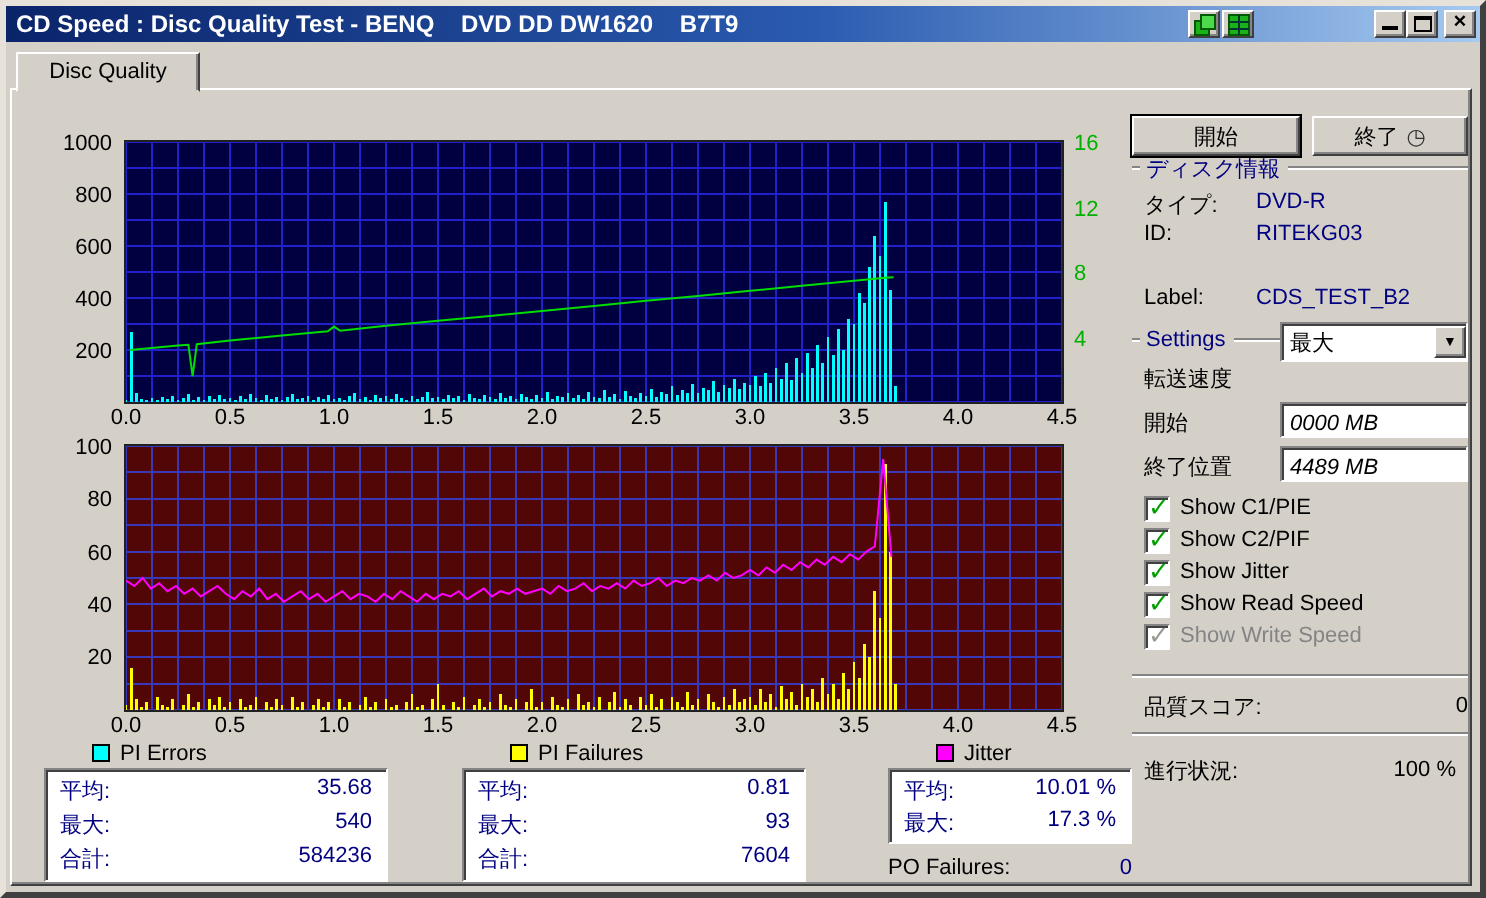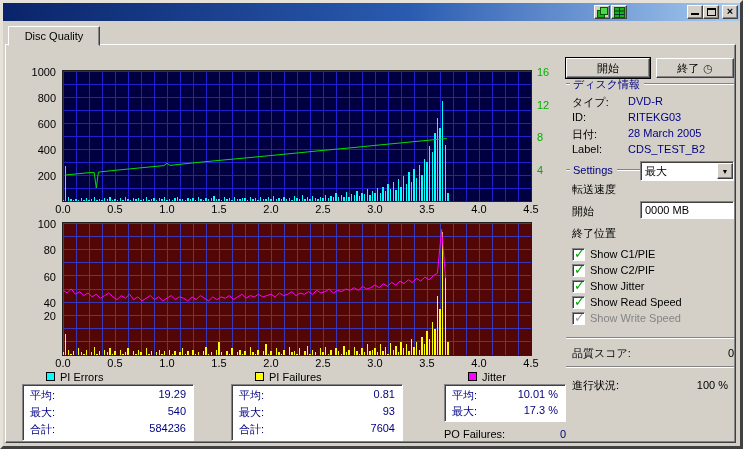--- a/index.html
+++ b/index.html
@@ -58,40 +58,41 @@
   .sep{position:absolute;height:2px;border-top:1px solid #848484;border-bottom:1px solid #fff;}
   .irow{position:absolute;width:162px;height:13px;}
   .irow .lbl{position:absolute;left:0;color:#000;white-space:nowrap;}
   .irow .val{position:absolute;left:56px;color:#000080;white-space:nowrap;}
   .vrow{position:absolute;height:14px;display:flex;justify-content:space-between;align-items:center;}
   .vrow .rval{color:#000;}
   .slabel{position:absolute;white-space:nowrap;}
   .combo{position:absolute;display:flex;align-items:center;}
   .combo .combo-val{flex:1;padding-left:4px;color:#000;}
   .combo .combo-btn{width:16px;height:16px;margin:0;background:#d4d0c8;border:1px solid;border-color:#fff #404040 #404040 #fff;box-shadow:inset -1px -1px 0 #848484;display:flex;align-items:center;justify-content:center;font-size:7px;color:#000;}
-  .field{position:absolute;display:flex;align-items:center;padding-left:4px;color:#000;}
+  .field{position:absolute;display:flex;align-items:flex-end;padding-left:4px;color:#000;font-style:italic;}
   .cbrow{position:absolute;height:14px;display:flex;align-items:center;}
   .cb{position:relative;width:13px;height:13px;background:#fff;border:1px solid;border-color:#848484 #fff #fff #848484;box-shadow:inset 1px 1px 0 #404040;flex:none;}
   .cb .mk{position:absolute;left:1px;top:-3px;font-size:13px;font-weight:bold;color:#00a000;}
   .cbrow.disabled .mk{color:#9a9a94;}
   .cbrow .cbl{margin-left:5px;}
   .cbrow.disabled .cbl{color:#848484;}
   .legend{position:absolute;height:11px;display:flex;align-items:center;gap:5px;padding-left:20px;}
   .swatch{width:9px;height:9px;border:1px solid #000;flex:none;}
   .statbox{position:absolute;display:flex;flex-direction:column;justify-content:space-around;padding:2px 7px;}
   .statbox .srow{display:flex;justify-content:space-between;color:#000080;}
   .porow{position:absolute;display:flex;justify-content:space-between;}
   .porow .rval{color:#000080;}
 </style>
 </head>
 <body>
 
 <div class="window">
 
   <div class="titlebar">
+    <span class="title">CD Speed : Disc Quality Test - BENQ    DVD DD DW1620    B7T9</span>
     <div class="tbico" style="left:591px">
       <svg width="11" height="11" viewBox="0 0 11 11">
         <rect x="0.5" y="3.5" width="7" height="7" fill="#19b219" stroke="#045a04"></rect>
         <rect x="3.5" y="0.5" width="7" height="7" fill="#4cd94c" stroke="#045a04"></rect>
       </svg>
     </div>
     <div class="tbico" style="left:608px">
       <svg width="11" height="11" viewBox="0 0 11 11">
         <rect x="0.5" y="0.5" width="10" height="10" fill="#19b219" stroke="#045a04"></rect>
         <path d="M0.5 4 H10.5 M0.5 7.5 H10.5 M5.5 0.5 V10.5" stroke="#033" stroke-width="1" fill="none"></path>
@@ -150,21 +151,21 @@
         <rect width="468" height="132" fill="#520606"></rect>
         <path d="M0.0 0V132M13.0 0V132M26.0 0V132M39.0 0V132M52.0 0V132M65.0 0V132M78.0 0V132M91.0 0V132M104.0 0V132M117.0 0V132M130.0 0V132M143.0 0V132M156.0 0V132M169.0 0V132M182.0 0V132M195.0 0V132M208.0 0V132M221.0 0V132M234.0 0V132M247.0 0V132M260.0 0V132M273.0 0V132M286.0 0V132M299.0 0V132M312.0 0V132M325.0 0V132M338.0 0V132M351.0 0V132M364.0 0V132M377.0 0V132M390.0 0V132M403.0 0V132M416.0 0V132M429.0 0V132M442.0 0V132M455.0 0V132M468.0 0V132M0 132.0H468M0 118.8H468M0 105.6H468M0 92.4H468M0 79.2H468M0 66.0H468M0 52.8H468M0 39.6H468M0 26.4H468M0 13.2H468M0 0.0H468" stroke="#3838b8" stroke-width="1" fill="none" shape-rendering="crispEdges"></path>
         <path d="M0.0 132V129.4M2.6 132V110.9M5.2 132V126.7M7.8 132V130.7M10.4 132V128.0M15.6 132V125.4M18.2 132V129.4M20.8 132V130.7M23.4 132V126.7M28.6 132V129.4M31.2 132V124.1M33.8 132V130.7M36.4 132V128.0M41.6 132V126.7M44.2 132V129.4M46.8 132V125.4M49.4 132V130.7M52.0 132V128.0M57.2 132V126.7M59.8 132V130.7M62.4 132V129.4M65.0 132V125.4M70.2 132V128.0M72.8 132V130.7M75.4 132V126.7M78.0 132V129.4M83.2 132V125.4M85.8 132V130.7M88.4 132V128.0M93.6 132V129.4M96.2 132V126.7M98.8 132V130.7M101.4 132V128.0M106.6 132V126.7M109.2 132V130.7M111.8 132V128.0M117.0 132V129.4M119.6 132V125.4M122.2 132V130.7M124.8 132V128.0M130.0 132V126.7M132.6 132V130.7M135.2 132V129.4M140.4 132V128.0M143.0 132V124.1M145.6 132V130.7M148.2 132V129.4M153.4 132V126.7M156.0 132V118.8M158.6 132V129.4M163.8 132V128.0M166.4 132V130.7M169.0 132V125.4M174.2 132V129.4M176.8 132V126.7M179.4 132V130.7M182.0 132V128.0M187.2 132V124.1M189.8 132V129.4M192.4 132V130.7M195.0 132V126.7M200.2 132V128.0M202.8 132V121.4M205.4 132V130.7M208.0 132V128.0M213.2 132V125.4M215.8 132V129.4M218.4 132V130.7M221.0 132V126.7M226.2 132V124.1M228.8 132V129.4M231.4 132V128.0M234.0 132V130.7M236.6 132V125.4M241.8 132V128.0M244.4 132V122.8M247.0 132V130.7M249.6 132V126.7M252.2 132V129.4M257.4 132V125.4M260.0 132V129.4M262.6 132V124.1M265.2 132V130.7M267.8 132V126.7M273.0 132V125.4M275.6 132V128.0M278.2 132V130.7M280.8 132V122.8M283.4 132V129.4M286.0 132V126.7M291.2 132V124.1M293.8 132V128.0M296.4 132V130.7M299.0 132V125.4M301.6 132V129.4M304.2 132V121.4M306.8 132V128.0M309.4 132V126.7M312.0 132V125.4M314.6 132V129.4M317.2 132V121.4M319.8 132V128.0M322.4 132V124.1M325.0 132V130.7M327.6 132V120.1M330.2 132V126.7M332.8 132V122.8M335.4 132V129.4M338.0 132V118.8M340.6 132V125.4M343.2 132V121.4M345.8 132V128.0M348.4 132V116.2M351.0 132V124.1M353.6 132V118.8M356.2 132V126.7M358.8 132V113.5M361.4 132V121.4M364.0 132V108.2M366.6 132V116.2M369.2 132V99.0M371.8 132V105.6M374.4 132V72.6M377.0 132V85.8M379.6 132V9.2M382.2 132V52.8M384.8 132V118.8" stroke="#ffff00" stroke-width="1.4" fill="none" shape-rendering="crispEdges"></path>
         <polyline points="0.0,67.3 4.2,70.0 8.3,66.0 12.5,71.3 16.6,68.6 20.8,72.6 25.0,70.0 29.1,73.9 33.3,71.3 37.4,75.2 41.6,72.6 45.8,70.0 49.9,73.9 54.1,76.6 58.2,72.6 62.4,75.2 66.6,71.3 70.7,76.6 74.9,73.9 79.0,77.9 83.2,75.2 87.4,72.6 91.5,76.6 95.7,73.9 99.8,77.9 104.0,75.2 108.2,72.6 112.3,76.6 116.5,73.9 120.6,75.2 124.8,77.9 129.0,73.9 133.1,76.6 137.3,72.6 141.4,75.2 145.6,77.9 149.8,73.9 153.9,76.6 158.1,73.9 162.2,75.2 166.4,72.6 170.6,76.6 174.7,73.9 178.9,71.3 183.0,75.2 187.2,72.6 191.4,73.9 195.5,71.3 199.7,73.9 203.8,72.6 208.0,71.3 212.2,73.9 216.3,70.0 220.5,72.6 224.6,71.3 228.8,68.6 233.0,72.6 237.1,70.0 241.3,71.3 245.4,68.6 249.6,71.3 253.8,67.3 257.9,70.0 262.1,68.6 266.2,66.0 270.4,70.0 274.6,67.3 278.7,68.6 282.9,66.0 287.0,67.3 291.2,64.7 295.4,67.3 299.5,63.4 303.7,66.0 307.8,64.7 312.0,62.0 316.2,64.7 320.3,60.7 324.5,63.4 328.6,59.4 332.8,62.0 337.0,58.1 341.1,60.7 345.3,56.8 349.4,59.4 353.6,55.4 357.8,58.1 361.9,54.1 366.1,56.8 370.2,52.8 374.4,50.2 378.6,6.6 382.7,55.4" fill="none" stroke="#ff00ff" stroke-width="1"></polyline>
       </svg>
     <div class="yl" data-axis="1:left" style="left:13px;top:178px;width:40px;height:132px">
         <span style="top: -5px;">100</span>
         <span style="top: 21.4px;">80</span>
         <span style="top: 47.8px;">60</span>
         <span style="top: 74.2px;">40</span>
-        <span style="top: 87px;">20</span>
+        <span style="top: 100px;">20</span>
       </div>
     <div class="xt" data-axis="1:x" style="left:57px;top:312px;width:468px;height:12px">
         <span style="left: 0%;">0.0</span>
         <span style="left: 11.1111%;">0.5</span>
         <span style="left: 22.2222%;">1.0</span>
         <span style="left: 33.3333%;">1.5</span>
         <span style="left: 44.4444%;">2.0</span>
         <span style="left: 55.5556%;">2.5</span>
         <span style="left: 66.6667%;">3.0</span>
         <span style="left: 77.7778%;">3.5</span>
@@ -172,21 +173,21 @@
         <span style="left: 100%;">4.5</span>
       </div>
 
     <div class="legend" style="left:20px;top:326px">
       <span class="swatch" style="background: rgb(0, 255, 255);"></span>
       <span>PI Errors</span>
     </div>
     <div class="statbox inset" style="left:16px;top:339px;width:172px;height:57px">
       <div class="srow">
           <span>平均:</span>
-          <span>19.29</span>
+          <span>35.68</span>
         </div>
       <div class="srow">
           <span>最大:</span>
           <span>540</span>
         </div>
       <div class="srow">
           <span>合計:</span>
           <span>584236</span>
         </div>
     </div>
@@ -243,24 +244,20 @@
       <span class="etchline"></span>
     </div>
     <div class="irow" style="left:566px;top:50px">
         <span class="lbl">タイプ:</span>
         <span class="val">DVD-R</span>
       </div>
     <div class="irow" style="left:566px;top:66px">
         <span class="lbl">ID:</span>
         <span class="val">RITEKG03</span>
       </div>
-    <div class="irow" style="left:566px;top:82px">
-        <span class="lbl">日付:</span>
-        <span class="val">28 March 2005</span>
-      </div>
     <div class="irow" style="left:566px;top:98px">
         <span class="lbl">Label:</span>
         <span class="val">CDS_TEST_B2</span>
       </div>
 
     <div class="ghead" style="left:560px;top:119px;width:168px">
       <span class="etchlead"></span>
       <span class="gtitle">Settings</span>
       <span class="etchline"></span>
     </div>
@@ -270,20 +267,23 @@
       <span class="combo-val">最大</span>
       <span class="combo-btn">▼</span>
     </div>
 
     <span class="slabel" style="left:566px;top:159px">開始</span>
     <div class="field inset" style="left:634px;top:156px;width:94px;height:18px">
         <span>0000 MB</span>
       </div>
 
     <span class="slabel" style="left:566px;top:181px">終了位置</span>
+    <div class="field inset" style="left:634px;top:178px;width:94px;height:18px">
+        <span>4489 MB</span>
+      </div>
 
     <div class="cbrow" style="left:566px;top:202px">
       <span class="cb">
           <span class="mk">✓</span>
         </span>
       <span class="cbl">Show C1/PIE</span>
     </div>
     <div class="cbrow" style="left:566px;top:218px">
       <span class="cb">
           <span class="mk">✓</span>

